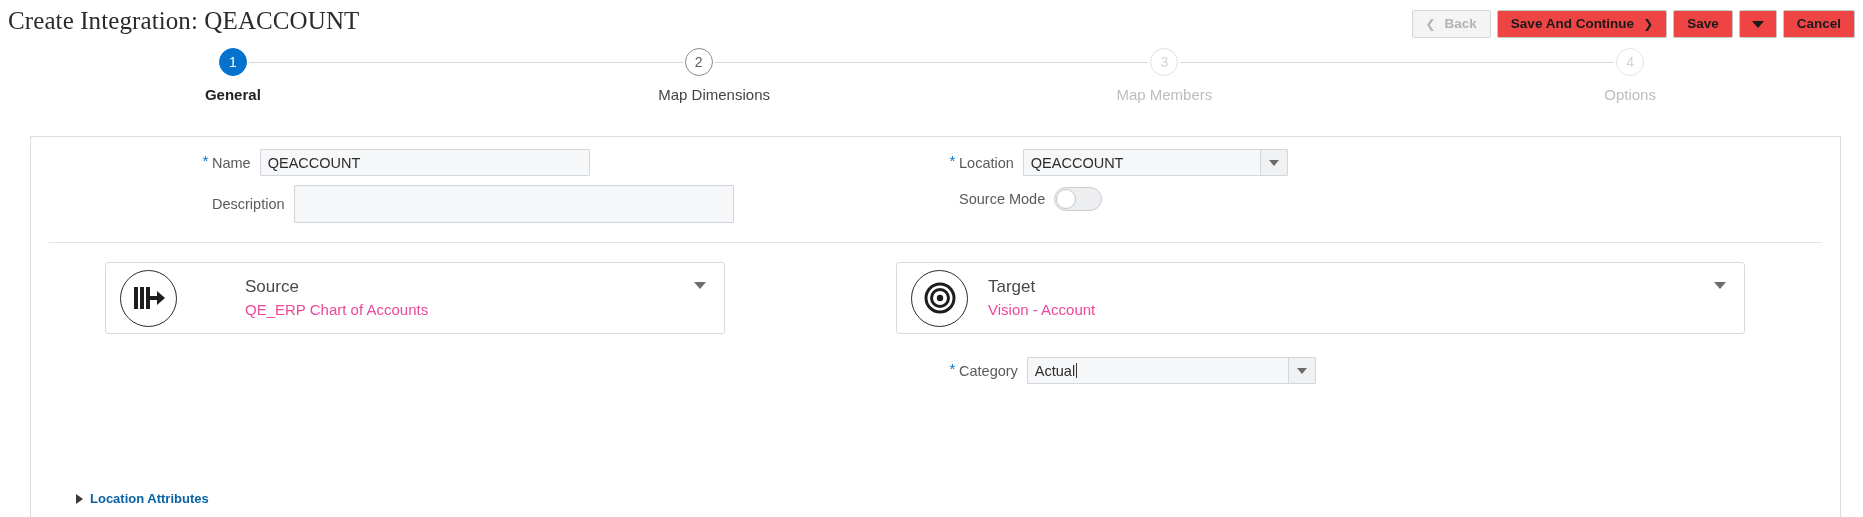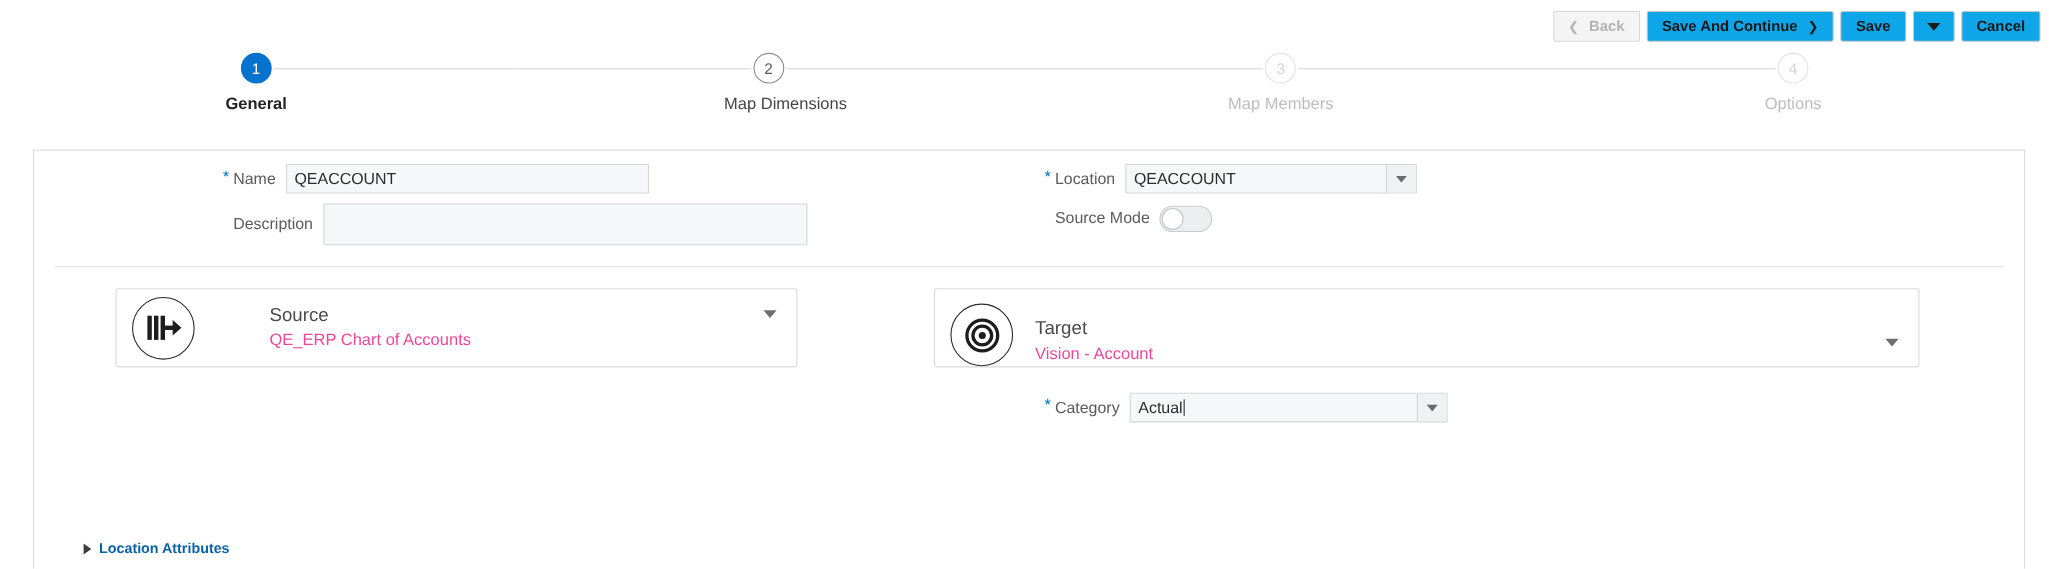--- a/index.html
+++ b/index.html
@@ -33,21 +33,21 @@
   }
   .btn-bar {
     position: absolute;
     right: 8px;
     top: 10px;
     display: flex;
     align-items: stretch;
     gap: 6px;
   }
   .btn {
-    background: #0ea5e9;
+    background: #ef4444;
     border: 1px solid #c6c6c6;
     border-radius: 2px;
     font-family: "Liberation Sans", sans-serif;
     font-size: 13.5px;
     font-weight: bold;
     color: #1a1a1a;
     padding: 0 13px;
     height: 28px;
     line-height: 26px;
     display: flex;
@@ -347,20 +347,21 @@
     color: #0a63a5;
     font-size: 13px;
     font-weight: bold;
     text-align: center;
   }
 </style>
 </head>
 <body>
 
 <div class="header">
+  <div class="page-title">Create Integration: QEACCOUNT</div>
 
   <div class="btn-bar">
 
     <div class="btn disabled">
       <span class="chev">❮</span>
       <span>Back</span>
     </div>
 
     <div class="btn">
       <span>Save And Continue</span>
@@ -469,21 +470,21 @@
           <polygon points="25,8 33,15 25,22" fill="#1d1d1d"></polygon>
         </svg>
       </div>
       <div class="texts">
         <div class="kind">Source</div>
         <div class="val">QE_ERP Chart of Accounts</div>
       </div>
       <div class="drop"><span class="tri"></span></div>
     </div>
 
-    <div class="card" style="left:818px; right:95px;align-items:flex-end;">
+    <div class="card" style="left:865px; right:95px;">
       <div class="ic">
         <svg width="34" height="34" viewBox="0 0 34 34" aria-hidden="true">
           <circle cx="17" cy="17" r="14" fill="none" stroke="#1d1d1d" stroke-width="3"></circle>
           <circle cx="17" cy="17" r="8.5" fill="none" stroke="#1d1d1d" stroke-width="3"></circle>
           <circle cx="17" cy="17" r="3.2" fill="#1d1d1d"></circle>
         </svg>
       </div>
       <div class="texts">
         <div class="kind">Target</div>
         <div class="val">Vision - Account</div>

